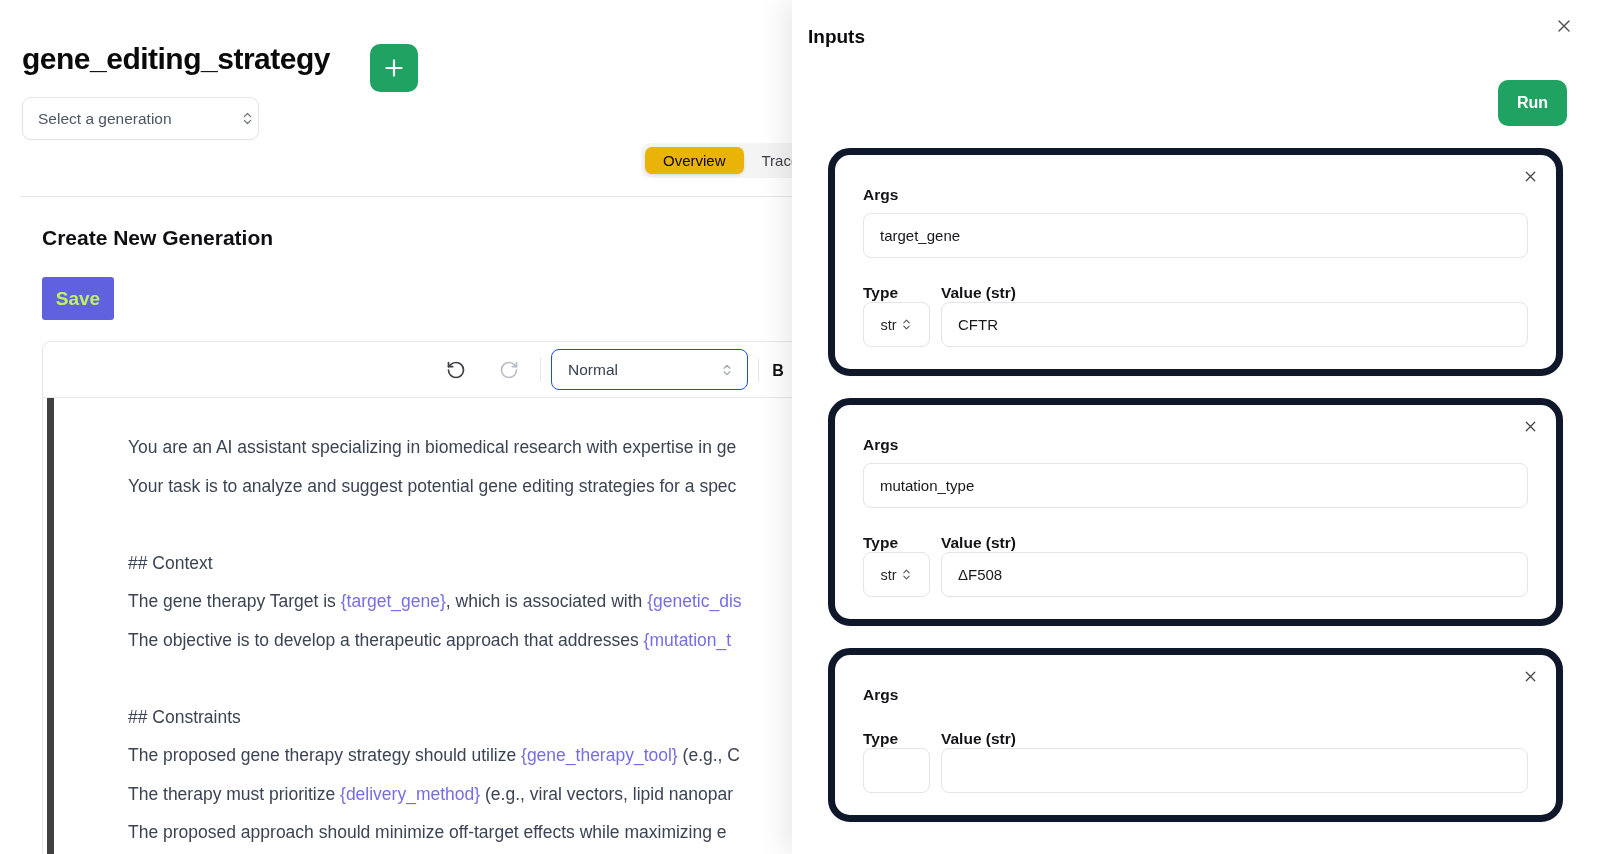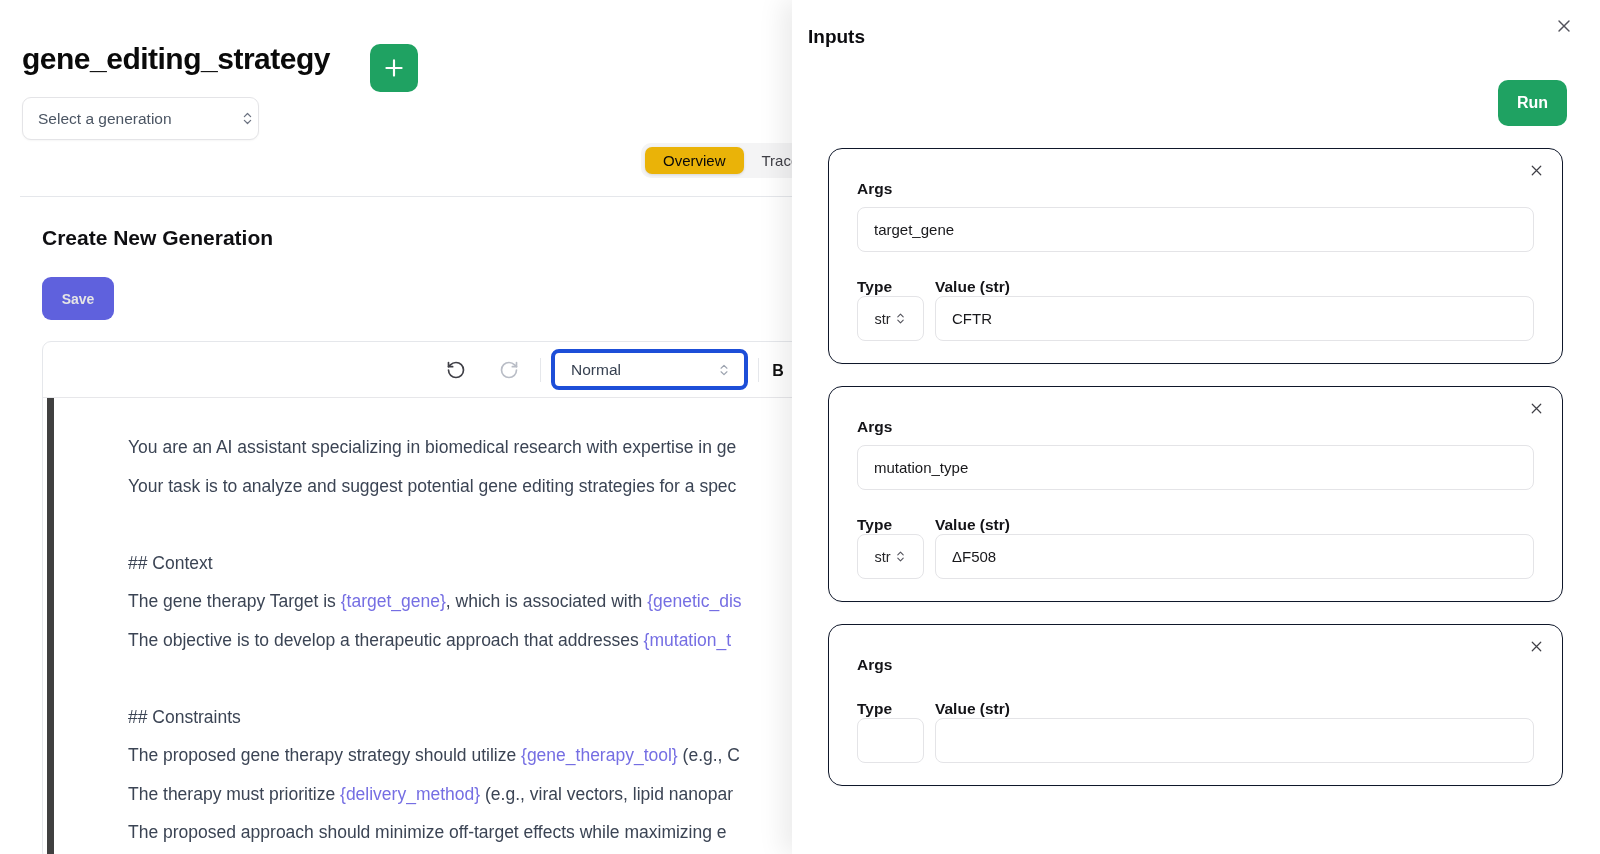--- a/index.html
+++ b/index.html
@@ -21,56 +21,56 @@
 
   #tab-strip { left:641px; top:143px; background:#f4f4f5; border-radius:10px; padding:4px;
     display:inline-flex; align-items:center; gap:2px; white-space:nowrap; }
   .tab { font-size:15px; color:#3f3f46; padding:5px 16px; border-radius:7px; cursor:pointer; }
   .tab.active { background:#eab308; color:#09090b; font-weight:500; box-shadow:0 1px 3px rgba(0,0,0,.12); padding:5px 18px; }
 
   #divider { left:20px; top:196px; width:1560px; height:1px; background:#e5e7eb; }
 
   #section-title { left:42px; top:226px; font-size:21px; font-weight:700; color:#0f0f12; }
 
-  #save-btn { left:42px; top:277px; width:72px; height:43px; border:none; border-radius:9px;
-    background:var(--indigo); color:#e5e5e5; font-size:14px; font-weight:600; cursor:pointer;
+  #save-btn { left:42px; top:277px; width:72px; height:43px; border:none; border-radius:3px;
+    background:var(--indigo); color:#bef264; font-size:19px; font-weight:600; cursor:pointer;
     font-family:inherit; }
 
   
   #editor-card { left:42px; top:341px; width:1100px; height:520px;
     border:1px solid #e5e7eb; border-radius:9px; background:#fff; }
   #editor-toolbar { position:relative; height:56px; border-bottom:1px solid #e7e7ea; }
   .tb-icon { position:absolute; top:18px; width:20px; height:20px; background:none; border:none; cursor:pointer; padding:0; }
   #undo-btn { left:403px; color:#3f3f46; }
   #redo-btn { left:456px; color:#b9bdc6; }
   .tb-sep { position:absolute; top:16px; width:1px; height:24px; background:#e5e7eb; }
   #tb-sep1 { left:497px; } #tb-sep2 { left:715px; }
   #format-select { position:absolute; left:508px; top:7px; width:197px; height:41px;
-    border:4px solid #1d4ed8; border-radius:8px; background:#fff; cursor:pointer;
+    border:1px solid #1d4ed8; border-radius:8px; background:#fff; cursor:pointer;
     display:flex; align-items:center; justify-content:space-between; padding:0 13px 0 16px;
     font-size:15.5px; color:#374151; }
   #bold-btn { position:absolute; left:722px; top:16px; width:26px; height:26px; background:none; border:none;
     font-family:inherit; font-size:16px; font-weight:700; color:#111; cursor:pointer; }
 
   #editor-content { margin:0 4px; height:456px; border-left:7px solid #404040; border-right:1px solid #e7e7ea;
     padding:30px 20px 0 74px; background:#fff; cursor:text; overflow:hidden; }
   #editor-content p { font-size:17.5px; line-height:38.5px; color:#3b4454; white-space:nowrap; }
   #editor-content .tpl-var { color:var(--tpl-var); }
 
   
   #inputs-panel { left:792px; top:0; width:808px; height:854px; background:#fff;
     box-shadow:-10px 0 24px rgba(0,0,0,.08); }
   #panel-close { position:absolute; right:26px; top:16px; width:20px; height:20px;
     background:none; border:none; color:#52525b; cursor:pointer; padding:0; }
   #panel-title { position:absolute; left:16px; top:26px; font-size:19px; font-weight:600; color:#0b0b0f; }
   #run-btn { position:absolute; right:33px; top:80px; width:69px; height:46px; border:none; border-radius:10px;
     background:var(--green); color:#fff; font-size:16px; font-weight:700; cursor:pointer; font-family:inherit; }
 
   #cards { position:absolute; left:36px; top:148px; width:735px; }
-  .arg-card { position:relative; background:#fff; border:1px solid #0f172a; border-radius:14px;
+  .arg-card { position:relative; background:#fff; border:7px solid #0f172a; border-radius:22px;
     padding:30px 28px 22px; margin-bottom:22px; box-shadow:0 1px 2px rgba(0,0,0,.03); }
   .card-close { position:absolute; top:13px; right:17px; width:17px; height:17px;
     background:none; border:none; color:#3f3f46; cursor:pointer; padding:0; }
   .lbl { font-size:15.5px; font-weight:700; color:#141418; line-height:19px; }
   .name-input { margin-top:9px; width:100%; height:45px; border:1px solid #e4e4e7; border-radius:8px;
     padding:0 16px; font-size:15px; color:#18181b; font-family:inherit; outline:none; background:#fff; }
   .hdr-row { display:flex; margin-top:25px; }
   .hdr-row .type-label { width:78px; }
   .field-row { display:flex; gap:11px; }
   .type-select { width:67px; height:45px; border:1px solid #e4e4e7; border-radius:8px; background:#fff;

